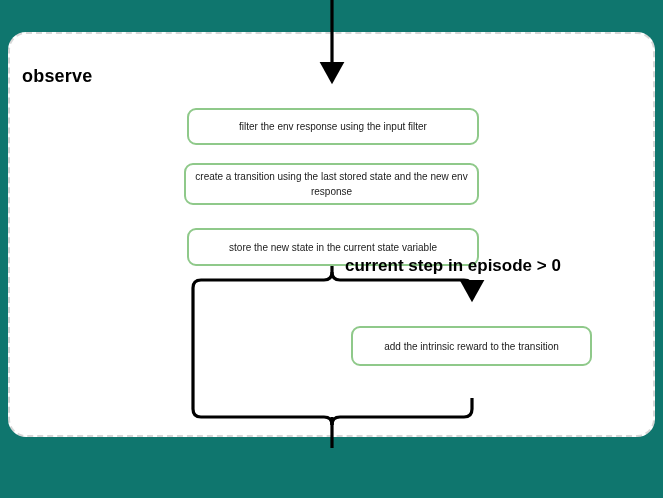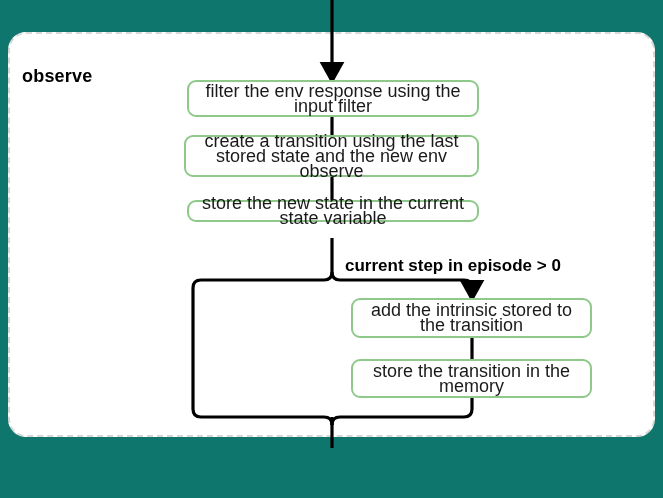--- a/index.html
+++ b/index.html
@@ -45,27 +45,28 @@
     position: absolute;
     box-sizing: border-box;
     background: #ffffff;
     border: 2px solid #8fc98a;
     border-radius: 9px;
     display: flex;
     align-items: center;
     justify-content: center;
     text-align: center;
     color: #1a1a1a;
-    font-size: 18px;
+    font-size: 10px;
     line-height: 15px;
     padding: 2px 8px;
+    margin-top: 28px;
   }
   #node-filter        { left: 187px; top: 80px;  width: 292px; height: 37px; }
   #node-create        { left: 184px; top: 135px; width: 295px; height: 42px; }
-  #node-store-state   { left: 187px; top: 200px; width: 292px; height: 22px; }
+  #node-store-state   { left: 187px; top: 200px; width: 292px; height: 38px; }
   #node-intrinsic     { left: 351px; top: 298px; width: 241px; height: 40px; }
   #node-store-memory  { left: 351px; top: 359px; width: 241px; height: 39px; }
 
   
   .branch-label {
     position: absolute;
     left: 345px;
     top: 256px;
     font-size: 17px;
     font-weight: bold;
@@ -131,23 +132,22 @@
       <path d="M472,398 L472,409 Q472,417 464,417 L340,417 Q332,417 332,425" stroke="#000000" stroke-width="3.2" fill="none"></path>
     </g>
 
     <g>
       <path d="M332,417 L332,448" stroke="#000000" stroke-width="3.2" fill="none"></path>
     </g>
   </svg>
 
   <div class="node" id="node-filter">filter the env response using the input filter</div>
 
-  <div class="node" id="node-create">create a transition using the last stored state and the new env observe</div>
+  <div class="node" id="node-create">create a transition using the last stored state and the new env response</div>
 
   <div class="node" id="node-store-state">store the new state in the current state variable</div>
 
-  <div class="node" id="node-intrinsic">add the intrinsic stored to the transition</div>
+  <div class="node" id="node-intrinsic">add the intrinsic reward to the transition</div>
 
-  <div class="node" id="node-store-memory">store the transition in the memory</div>
 
   <div class="branch-label">current step in episode &gt; 0</div>
 
 </div>
 
 </body></html>

